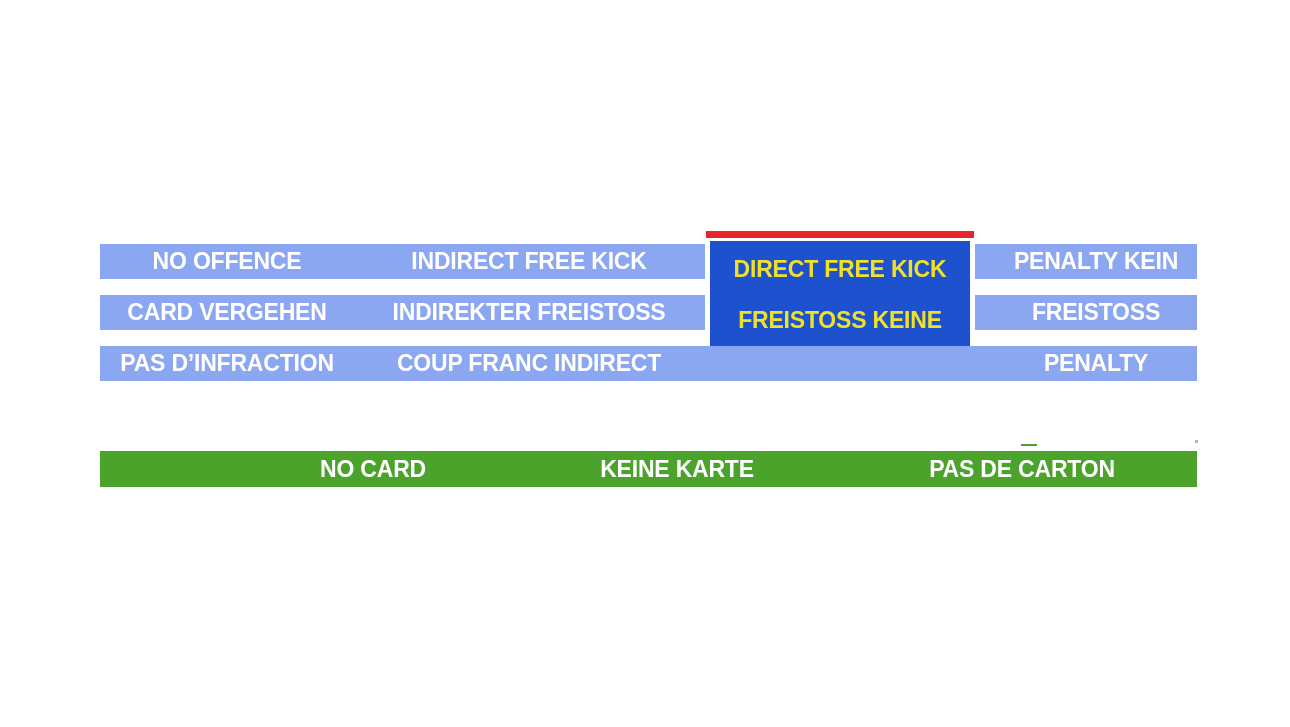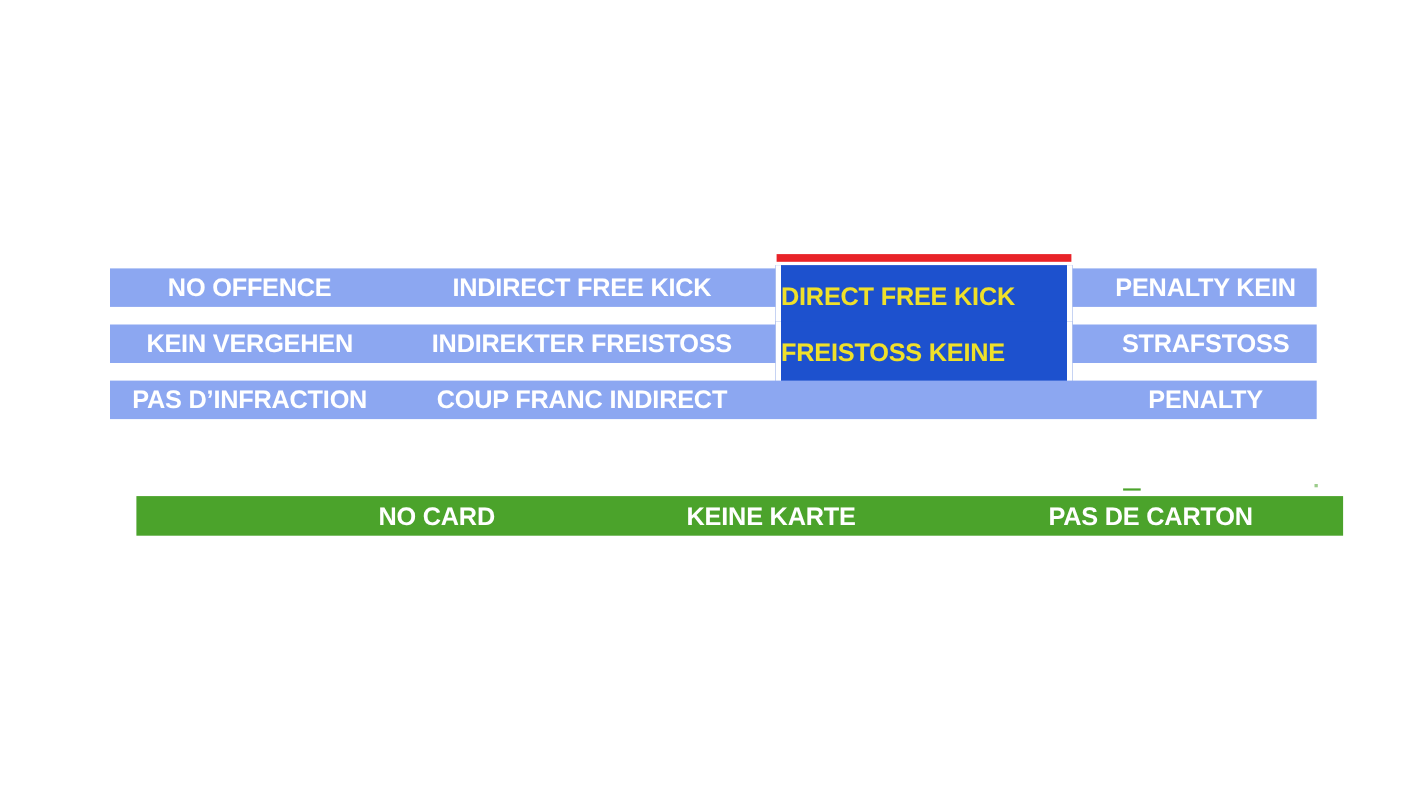--- a/index.html
+++ b/index.html
@@ -41,32 +41,31 @@
   }
   .c1{left:127px}
   .c2{left:429px}
   .c4{left:996px}
   
   .sel{
     position:absolute;left:605px;top:-3px;width:270px;height:56px;
     box-sizing:border-box;
     border-left:5px solid #ffffff;border-right:5px solid #ffffff;
     background:var(--selected-bg);
-    display:flex;align-items:center;
+    display:flex;align-items:center;justify-content:center;
     cursor:pointer;
   }
   .sel span{
     color:var(--selected-text);
     font-size:23px;font-weight:700;letter-spacing:-0.2px;white-space:nowrap;
   }
   
   .cardbar{
     position:absolute;left:100px;top:451px;width:1097px;height:36px;
     background:var(--card-bg);
-    margin-left:24px;
   }
   .clbl{
     position:absolute;top:0;height:100%;
     display:flex;align-items:center;white-space:nowrap;
     transform:translateX(-50%);
     color:#ffffff;font-size:23px;font-weight:700;letter-spacing:-0.2px;
     cursor:pointer;
   }
   .k1{left:273px}
   .k2{left:577px}
@@ -91,23 +90,23 @@
   <div class="row row-1">
     <span class="lbl c1">NO OFFENCE</span>
     <span class="lbl c2">INDIRECT FREE KICK</span>
     <span class="lbl c4">PENALTY KEIN</span>
     <div class="sel">
       <span>DIRECT FREE KICK</span>
     </div>
   </div>
 
   <div class="row row-2">
-    <span class="lbl c1">KEIN VERGEHEN</span>
+    <span class="lbl c1">CARD VERGEHEN</span>
     <span class="lbl c2">INDIREKTER FREISTOSS</span>
-    <span class="lbl c4">STRAFSTOSS</span>
+    <span class="lbl c4">FREISTOSS</span>
     <div class="sel">
       <span>FREISTOSS KEINE</span>
     </div>
   </div>
 
   <div class="row row-3">
     <span class="lbl c2">COUP FRANC INDIRECT</span>
     <span class="lbl c1">PAS D’INFRACTION</span>
     <span class="lbl c4">PENALTY</span>
   </div>

